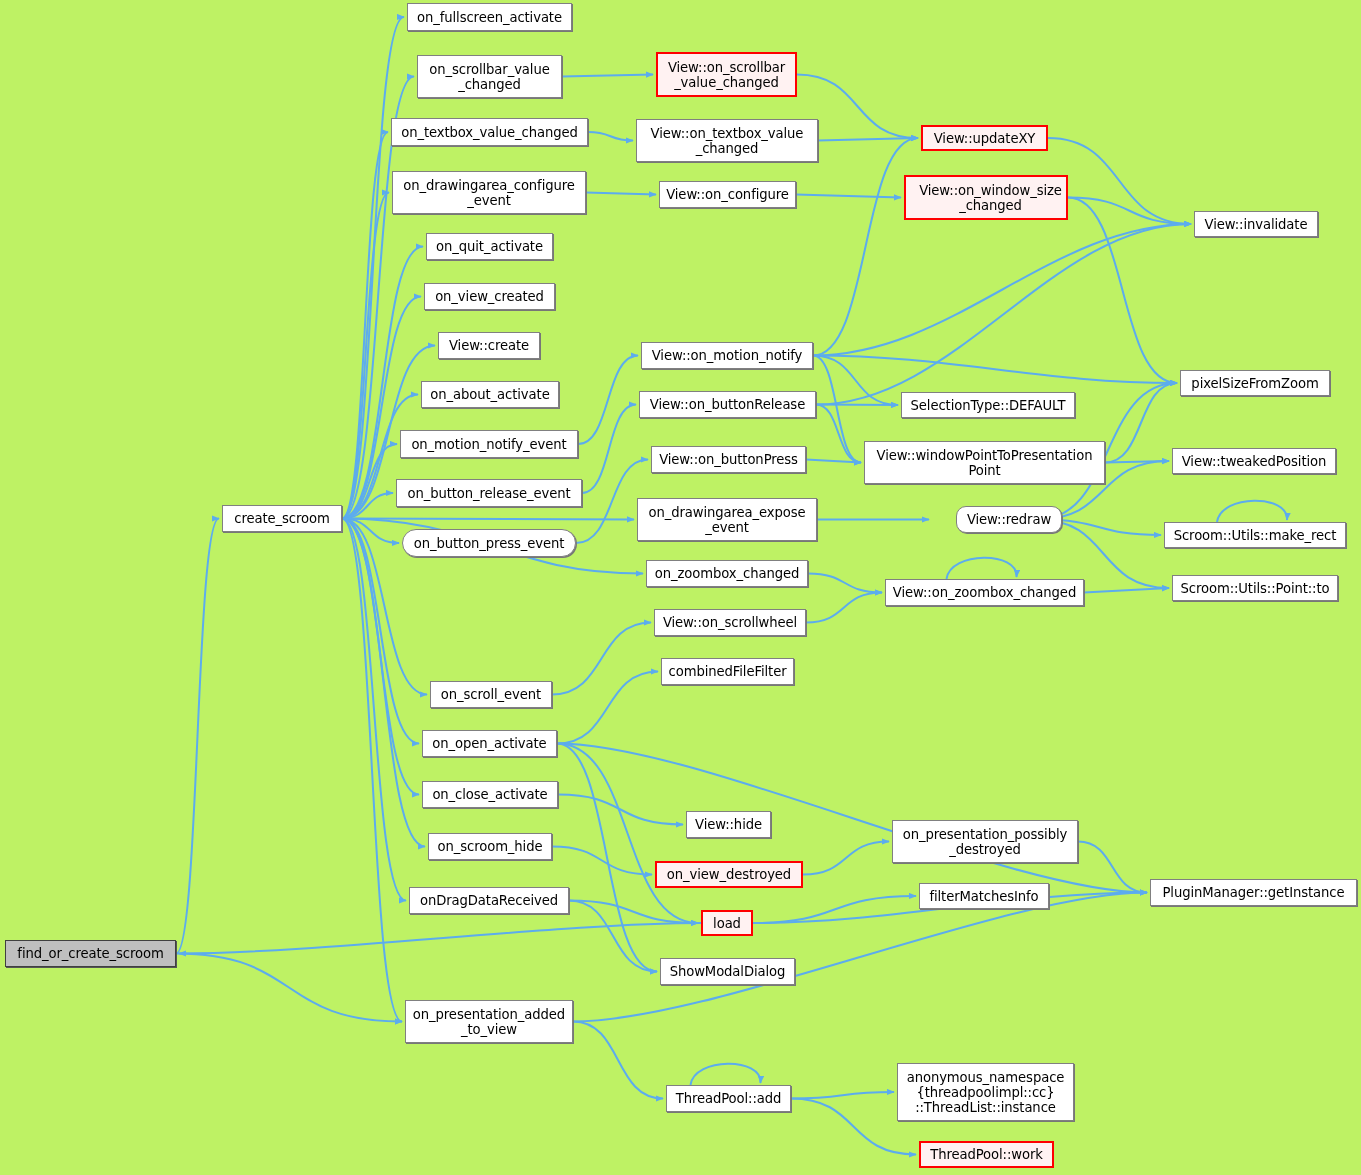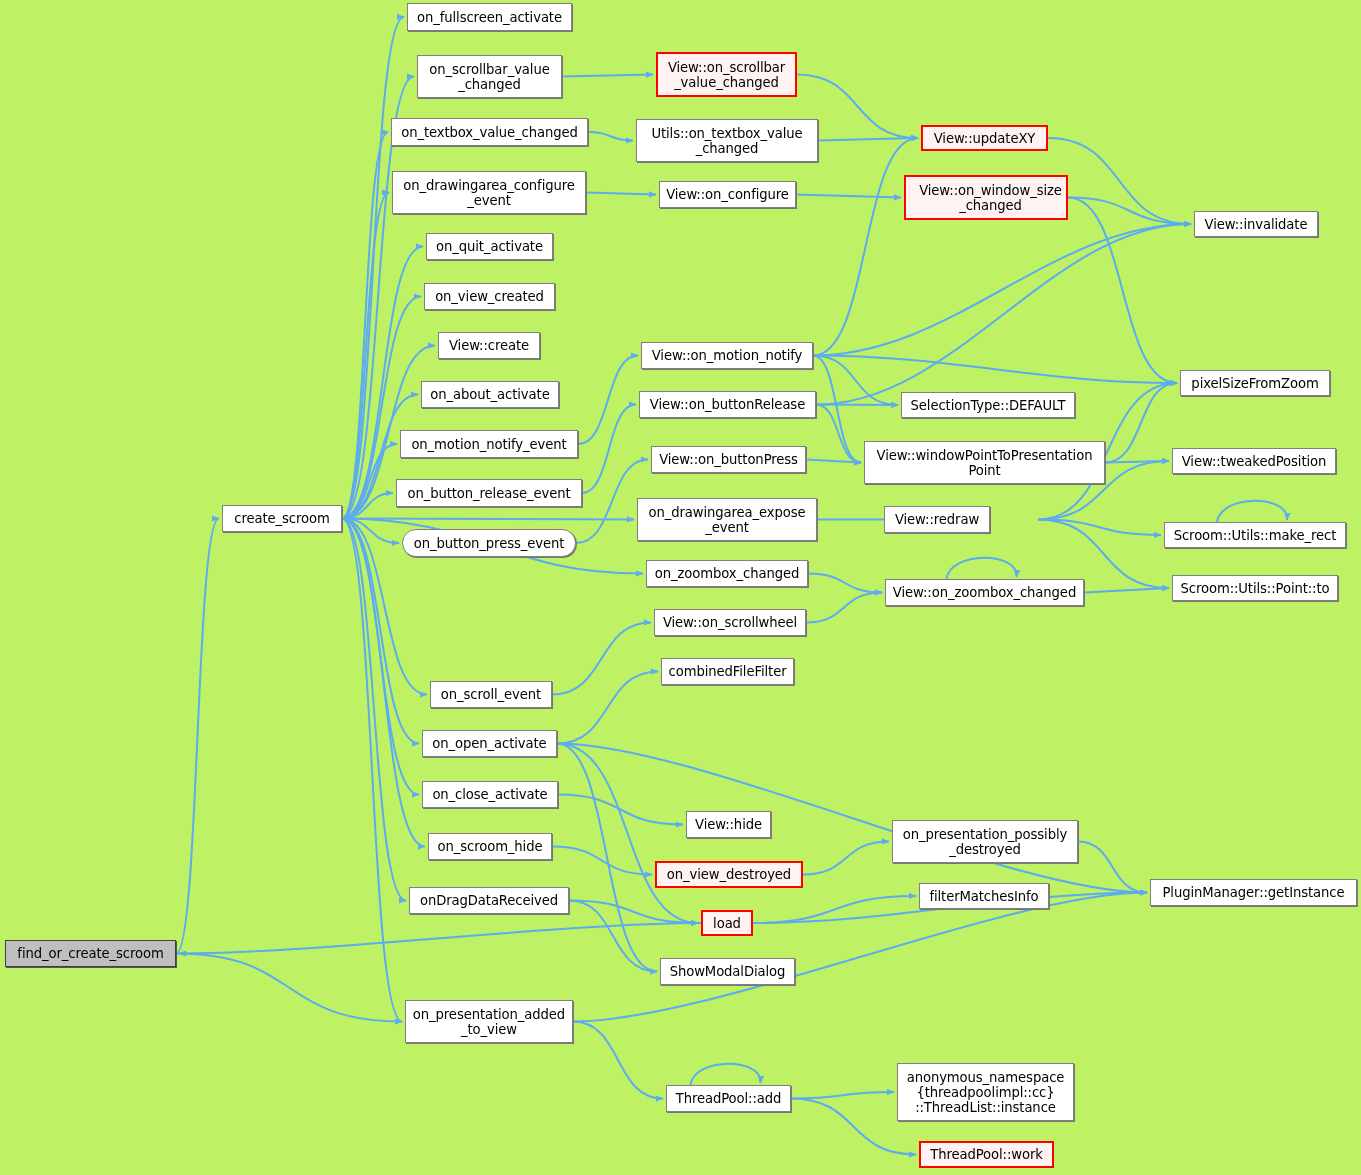--- a/index.html
+++ b/index.html
@@ -123,21 +123,21 @@
         <path d="M791,1098.5 C859.75,1098.5 847.25,1154.5 916,1154.5" marker-end="url(#ah)"></path>
       </g>
   </svg>
   <div id="node-layer">
       <div class="node" style="left: 407px; top: 3px; width: 165px; height: 28px;">on_fullscreen_activate</div>
       <div class="node" style="left: 417px; top: 55px; width: 145px; height: 43px;">on_scrollbar_value
 _changed</div>
       <div class="node hl" style="left: 656px; top: 52px; width: 141px; height: 45px;">View::on_scrollbar
 _value_changed</div>
       <div class="node" style="left: 391px; top: 118px; width: 197px; height: 28px;">on_textbox_value_changed</div>
-      <div class="node" style="left: 636px; top: 119px; width: 182px; height: 43px;">Utils::on_textbox_value
+      <div class="node" style="left: 636px; top: 119px; width: 182px; height: 43px;">View::on_textbox_value
 _changed</div>
       <div class="node hl" style="left: 921px; top: 125px; width: 127px; height: 26px;">View::updateXY</div>
       <div class="node" style="left: 392px; top: 171px; width: 194px; height: 43px;">on_drawingarea_configure
 _event</div>
       <div class="node" style="left: 659px; top: 181px; width: 137px; height: 27px;">View::on_configure</div>
       <div class="node hl" style="left: 904px; top: 175px; width: 164px; height: 45px; padding-left: 9px;">View::on_window_size
 _changed</div>
       <div class="node" style="left: 1194px; top: 211px; width: 124px; height: 26px;">View::invalidate</div>
       <div class="node" style="left: 426px; top: 233px; width: 127px; height: 27px;">on_quit_activate</div>
       <div class="node" style="left: 424px; top: 283px; width: 131px; height: 27px;">on_view_created</div>
@@ -148,21 +148,21 @@
       <div class="node" style="left: 901px; top: 392px; width: 174px; height: 26px;">SelectionType::DEFAULT</div>
       <div class="node" style="left: 1180px; top: 370px; width: 150px; height: 26px;">pixelSizeFromZoom</div>
       <div class="node" style="left: 400px; top: 430px; width: 178px; height: 28px;">on_motion_notify_event</div>
       <div class="node" style="left: 651px; top: 446px; width: 155px; height: 27px;">View::on_buttonPress</div>
       <div class="node" style="left: 864px; top: 441px; width: 241px; height: 43px;">View::windowPointToPresentation
 Point</div>
       <div class="node" style="left: 1172px; top: 448px; width: 164px; height: 26px;">View::tweakedPosition</div>
       <div class="node" style="left: 396px; top: 479px; width: 186px; height: 28px;">on_button_release_event</div>
       <div class="node" style="left: 637px; top: 498px; width: 180px; height: 43px;">on_drawingarea_expose
 _event</div>
-      <div class="node" style="left: 884px; top: 506px; width: 106px; height: 27px;">View::redraw</div>
+      <div class="node" style="left: 956px; top: 506px; width: 106px; height: 27px; border-radius: 10px;">View::redraw</div>
       <div class="node" style="left: 1164px; top: 522px; width: 182px; height: 26px;">Scroom::Utils::make_rect</div>
       <div class="node" style="left: 222px; top: 505px; width: 120px; height: 27px; text-align: center;">create_scroom</div>
       <div class="node" style="left: 402px; top: 529px; width: 174px; height: 28px; border-radius: 14px;">on_button_press_event</div>
       <div class="node" style="left: 646px; top: 560px; width: 162px; height: 27px;">on_zoombox_changed</div>
       <div class="node" style="left: 885px; top: 579px; width: 199px; height: 27px;">View::on_zoombox_changed</div>
       <div class="node" style="left: 1172px; top: 575px; width: 166px; height: 26px;">Scroom::Utils::Point::to</div>
       <div class="node" style="left: 654px; top: 609px; width: 152px; height: 27px;">View::on_scrollwheel</div>
       <div class="node" style="left: 661px; top: 658px; width: 133px; height: 27px;">combinedFileFilter</div>
       <div class="node" style="left: 430px; top: 681px; width: 122px; height: 27px;">on_scroll_event</div>
       <div class="node" style="left: 422px; top: 730px; width: 135px; height: 27px;">on_open_activate</div>

